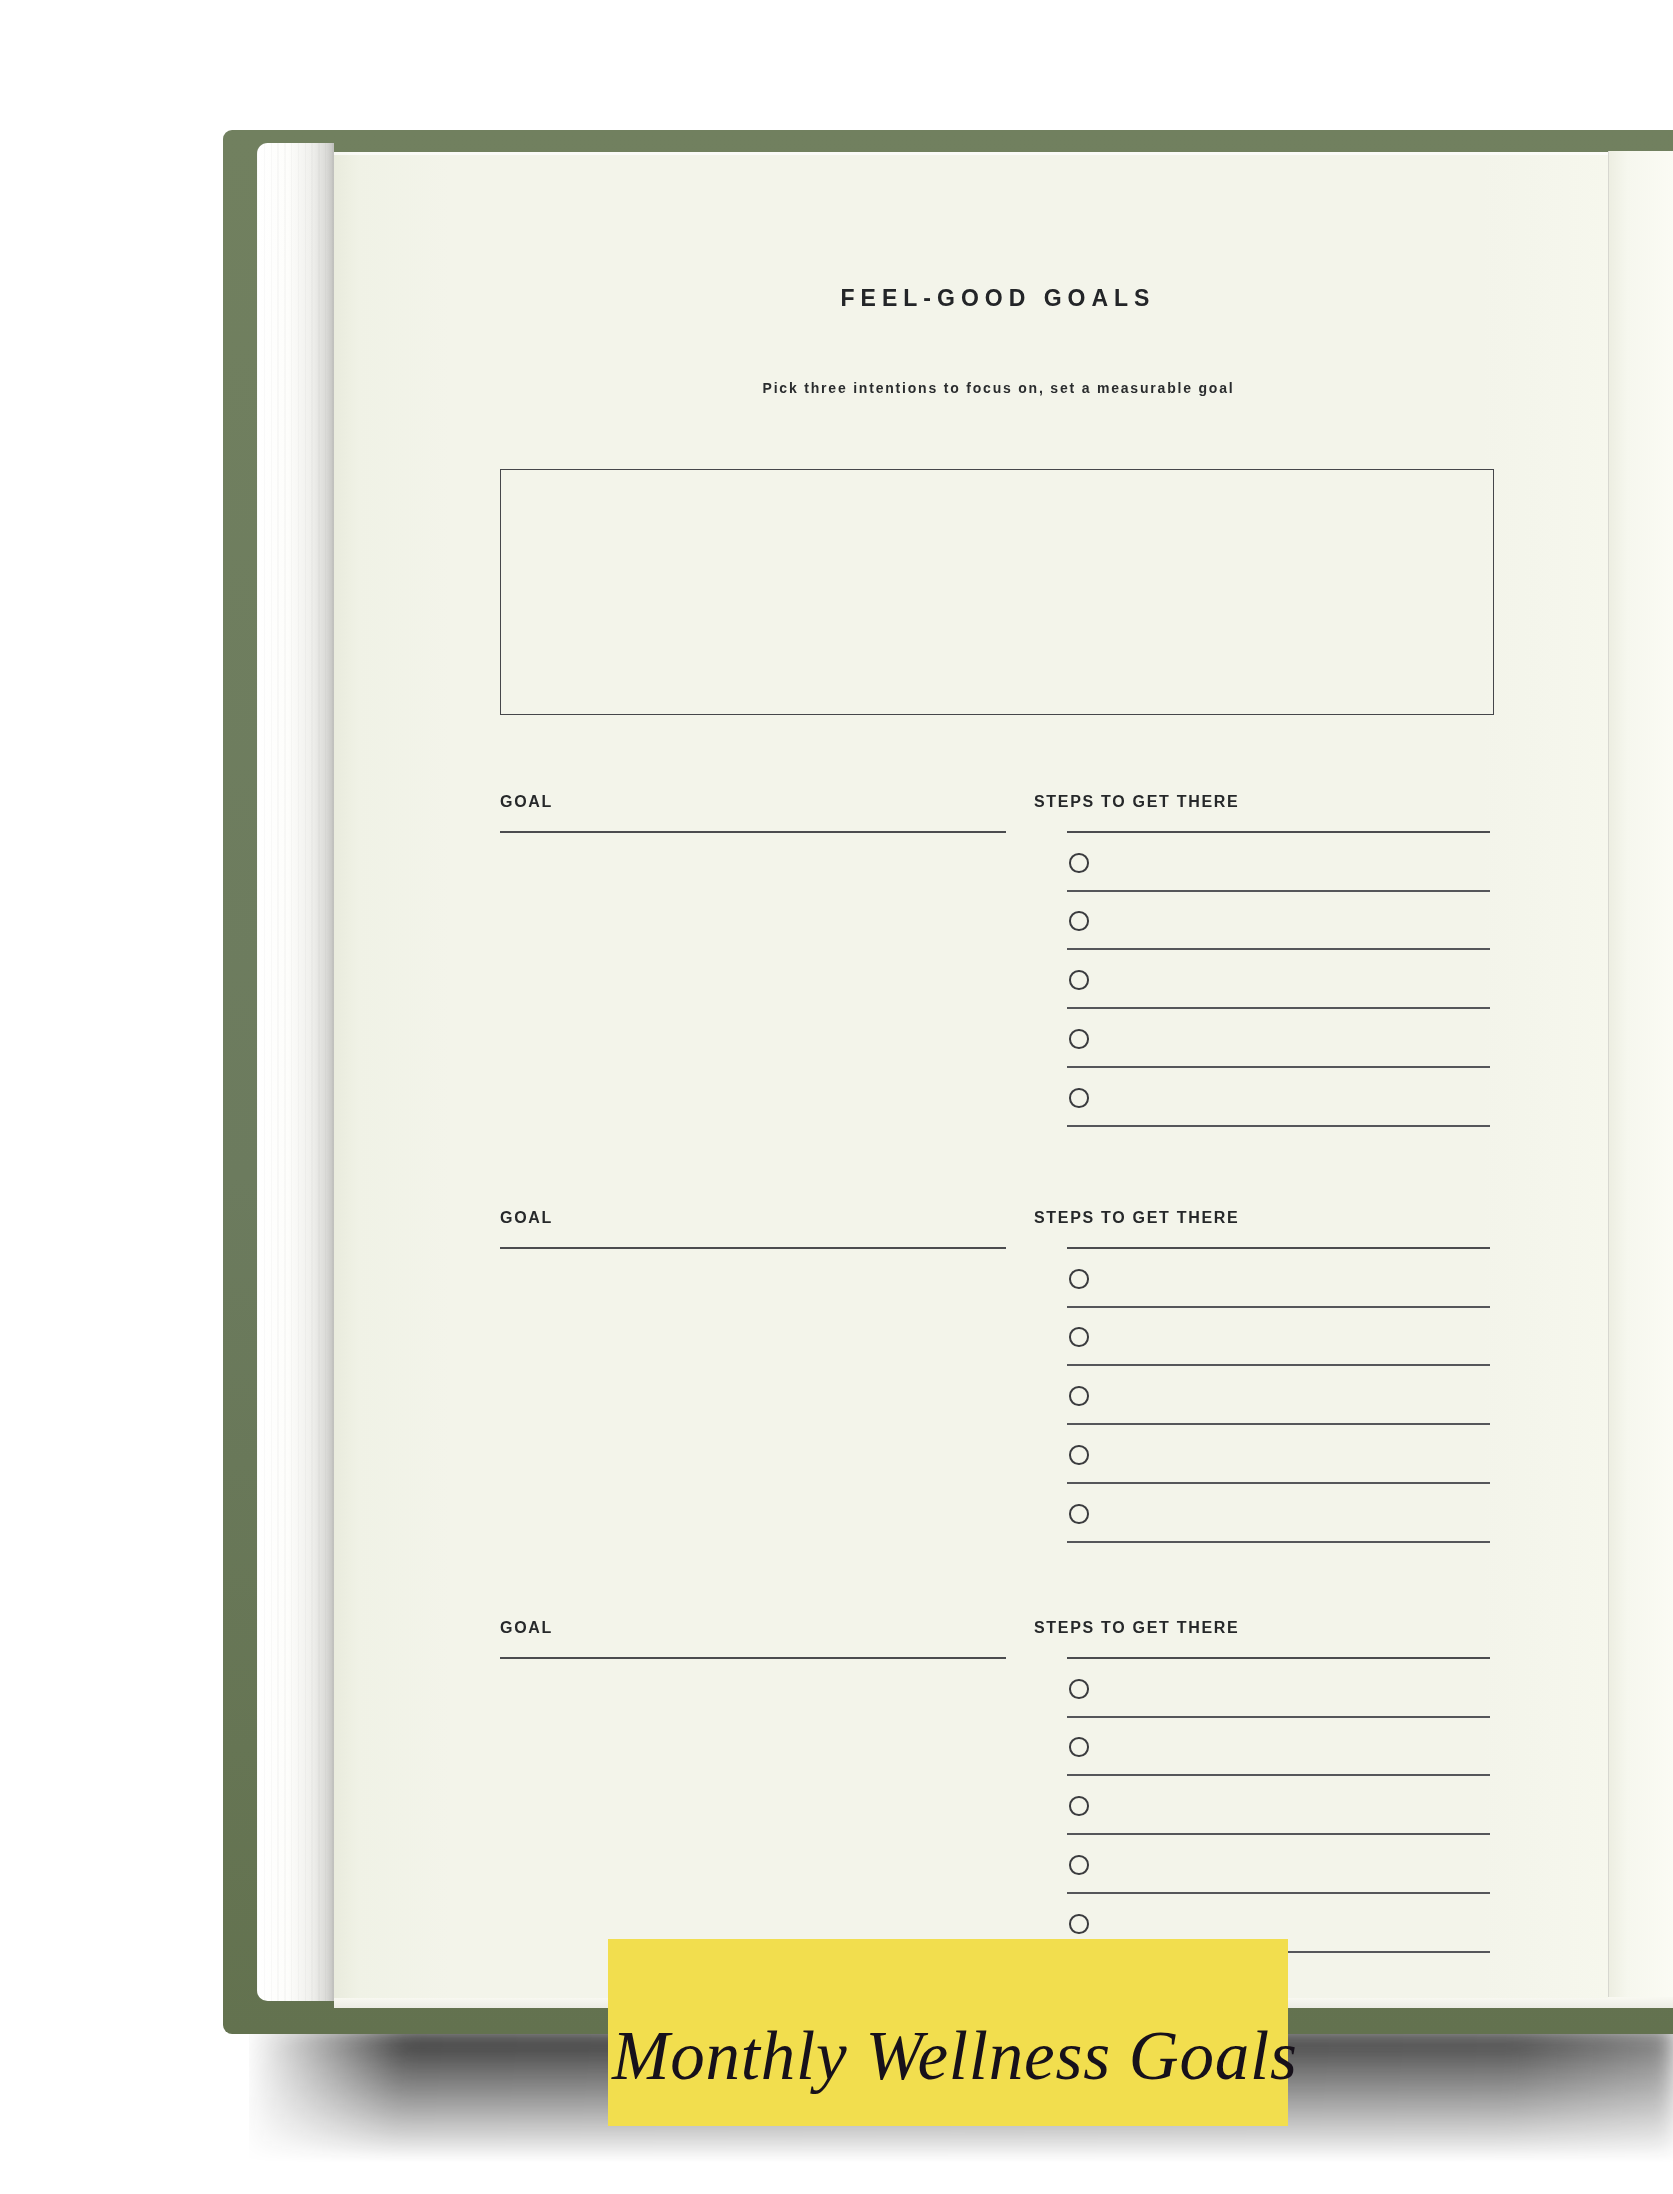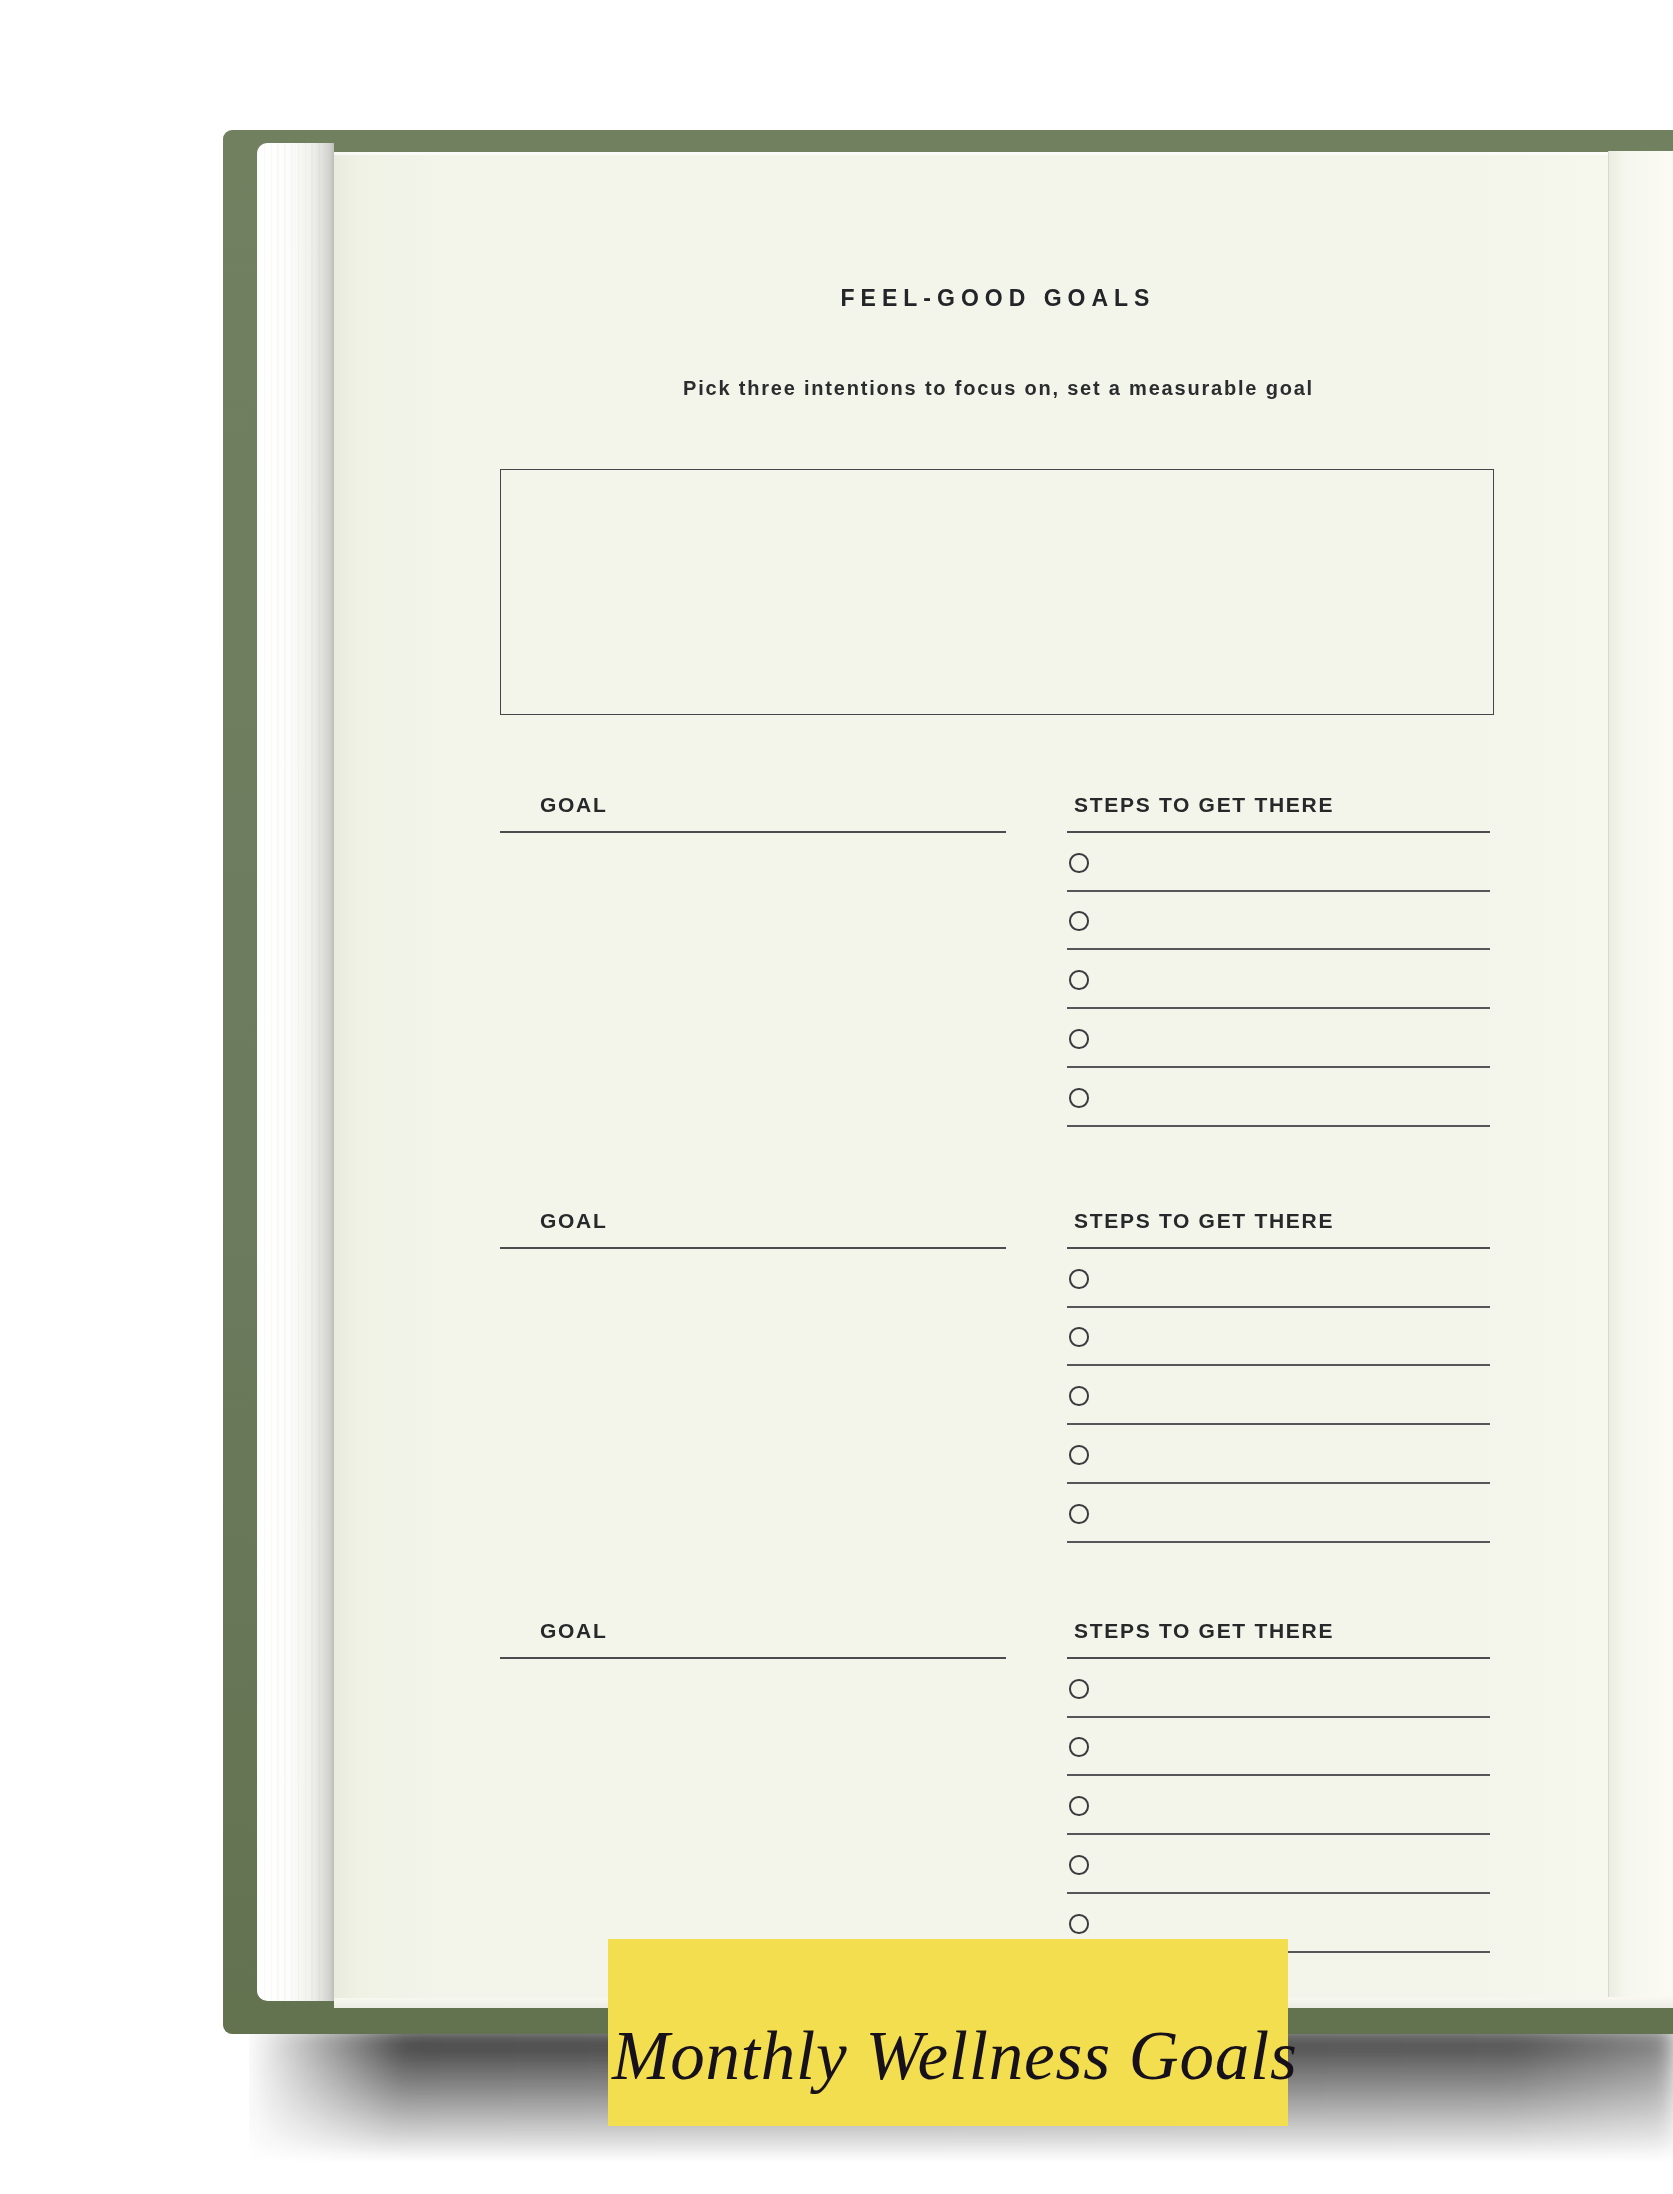--- a/index.html
+++ b/index.html
@@ -43,30 +43,30 @@
     border-left:0.8px solid rgba(150,150,140,0.35);
   }
   
   .content{position:absolute;left:0;top:0;z-index:4;color:#26282b;}
   .page-title{
     position:absolute;left:500px;top:285px;width:996px;text-align:center;
     font-size:23px;font-weight:bold;letter-spacing:6px;color:#232528;white-space:nowrap;
   }
   .page-subtitle{
     position:absolute;left:455px;top:377px;width:1087px;text-align:center;
-    font-size:20px;font-weight:bold;letter-spacing:1.8px;line-height:23.4px;color:#2a2c2e;
+    font-size:14px;font-weight:bold;letter-spacing:1.8px;line-height:23.4px;color:#2a2c2e;
   }
   .notes-box{
     position:absolute;left:500px;top:469px;width:992px;height:244px;
     border:1.5px solid #45464a;background:transparent;
   }
   .section{position:absolute;left:500px;width:995px;height:347px;}
   .sec-label{
-    position:absolute;top:0;font-size:21px;font-weight:bold;letter-spacing:1.7px;
-    color:#26282a;white-space:nowrap;margin-left:40px;
+    position:absolute;top:0;font-size:16px;font-weight:bold;letter-spacing:1.7px;
+    color:#26282a;white-space:nowrap;
   }
   .goal-col-label{left:0;}
   .steps-col-label{left:534px;}
   .goal-line{
     position:absolute;left:0;top:38px;width:506px;height:0;
     border-bottom:2.3px solid #4b4c4f;
   }
   .steps-header-line{
     position:absolute;left:567px;top:38px;width:423px;height:0;
     border-bottom:2.3px solid #4b4c4f;

